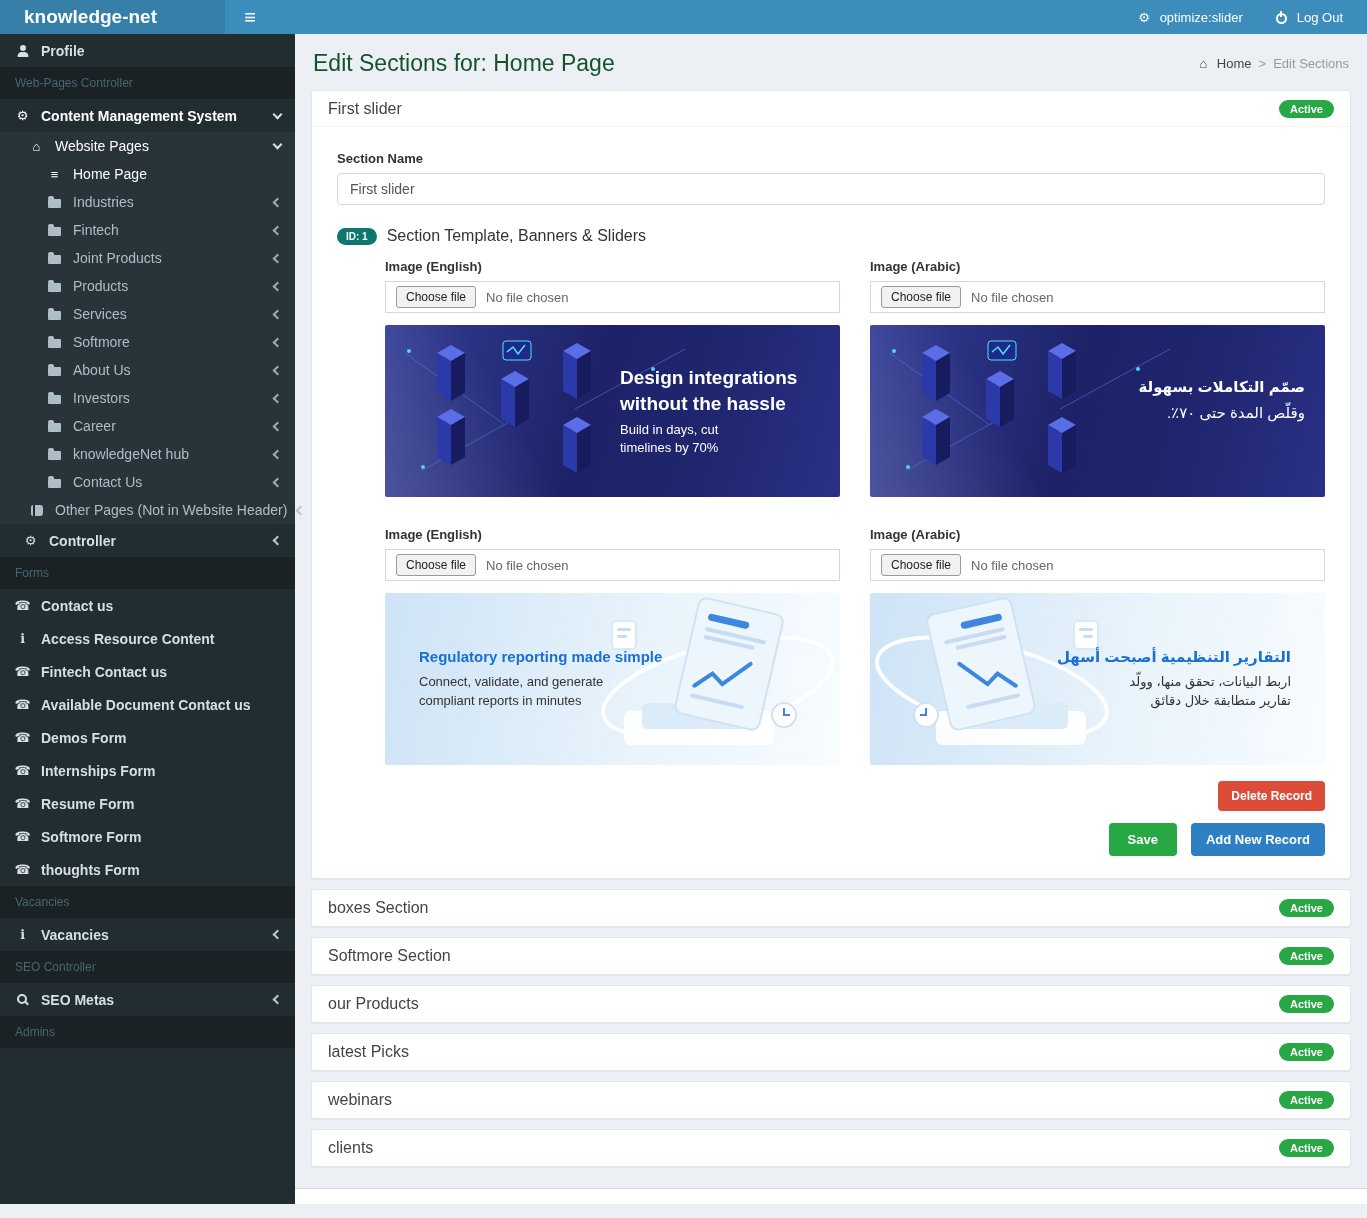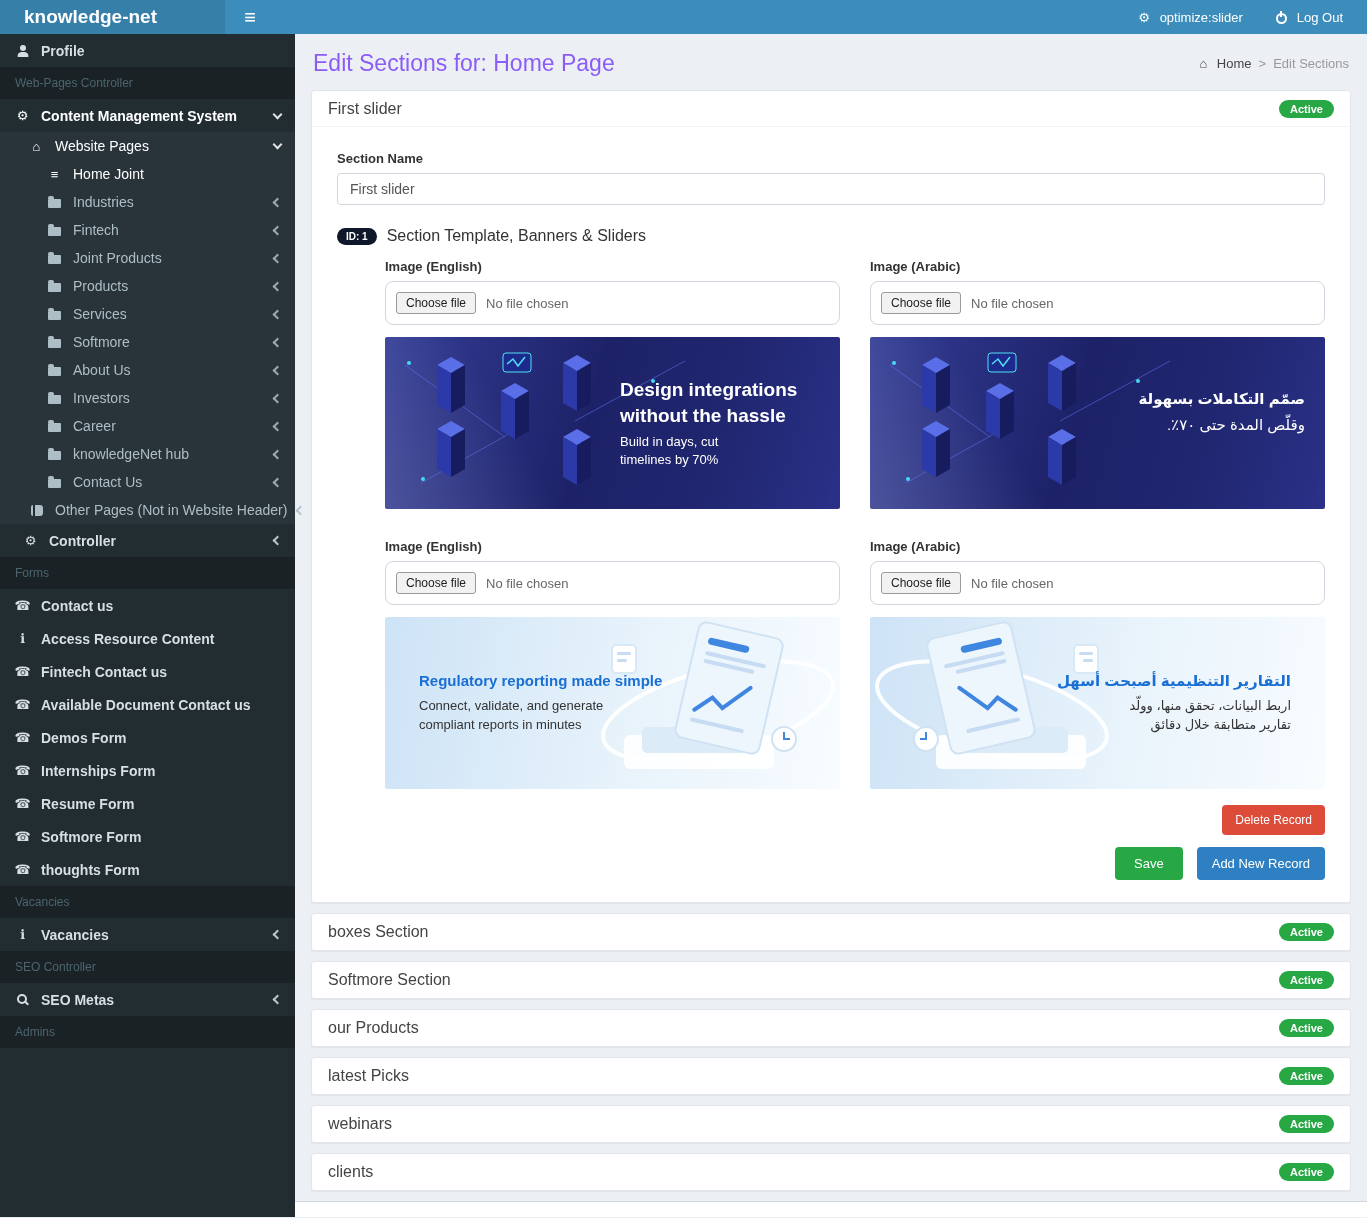--- a/index.html
+++ b/index.html
@@ -58,46 +58,46 @@
         border:2px solid currentColor; border-radius:50%; }
   .icon-search::after { content:''; position:absolute; width:5px; height:2px; background:currentColor;
         transform:rotate(45deg); left:8px; top:9px; }
   .icon-power { position:relative; width:13px; height:13px; }
   .icon-power::before { content:''; position:absolute; inset:2px 1px 0 1px; border:2px solid currentColor; border-radius:50%; }
   .icon-power::after { content:''; position:absolute; left:50%; top:0; transform:translateX(-50%);
         width:2px; height:6px; background:currentColor; }
 
   
   .content-header { display:flex; justify-content:space-between; align-items:center; padding:16px 18px 13px; }
-  .page-title { font-size:23px; font-weight:500; color:#8b5cf6; }
+  .page-title { font-size:23px; font-weight:500; color:#14532d; }
   .breadcrumb { display:flex; align-items:center; gap:7px; font-size:13px; color:#444; }
   .breadcrumb .crumb-home { display:flex; align-items:center; gap:5px; cursor:pointer; }
   .breadcrumb .sep, .breadcrumb .current { color:#999; }
 
   
   .box { background:#fff; border:1px solid #e2e6ea; border-radius:3px; margin:0 16px 10px;
          box-shadow:0 1px 1px rgba(0,0,0,.05); }
   .box-header { display:flex; justify-content:space-between; align-items:center; padding:8px 16px; min-height:36px; }
   .box-title { font-size:16px; color:#444; }
   .badge-active { background:#28a745; color:#fff; font-size:11px; font-weight:bold;
                   padding:3px 11px; border-radius:10px; }
   .main-box .box-header { border-bottom:1px solid #f4f4f4; }
   .box-body { padding:12px 25px 22px; }
 
   .form-label { font-weight:bold; font-size:13px; color:#333; margin:12px 0 7px; }
   .text-input { width:100%; height:32px; border:1px solid #d2d6de; border-radius:4px;
                 padding:5px 12px; font-size:14px; color:#555; font-family:inherit; background:#fff; }
 
   .template-row { display:flex; align-items:center; gap:10px; margin:22px 0 2px; }
-  .badge-id { background:#0f172a; color:#fff; font-size:10px; font-weight:bold;
+  .badge-id { background:#0f766e; color:#fff; font-size:10px; font-weight:bold;
               padding:3px 9px; border-radius:9px; }
   .template-title { font-size:16px; color:#333; }
 
   .img-grid { display:grid; grid-template-columns:1fr 1fr; column-gap:30px; row-gap:18px;margin-left:48px; }
-  .file-box { border:1px solid #d2d6de; border-radius:8px; height:44px;
+  .file-box { border:1px solid #d2d6de; border-radius:0; height:32px;
               display:flex; align-items:center; gap:10px; padding:0 10px; background:#fff; }
   .file-btn { border:1px solid #9a9a9a; background:#f2f2f2; border-radius:3px; font-size:12px;
               padding:3px 9px; color:#222; cursor:pointer; font-family:inherit; }
   .file-text { font-size:13px; color:#666; }
 
   
   .slide { margin-top:12px; height:172px; border-radius:2px; position:relative; overflow:hidden; }
   .slide.dark { background:linear-gradient(105deg,#343d96 0%,#1d2268 45%,#20266f 72%,#2a3187 100%); }
   .slide.dark::before { content:''; position:absolute; inset:0;
       background:linear-gradient(60deg,rgba(255,255,255,.14),transparent 32%); }
@@ -112,21 +112,21 @@
   .dark .slide-text.ar { width:230px; top:52px; text-align:right; }
   .dark .slide-text.ar .h { font-size:15px; }
   .dark .slide-text.ar .b { font-size:15px; }
 
   .light .slide-text { position:absolute; left:34px; top:54px; }
   .light .slide-text .h { color:#1a6fd4; font-weight:bold; font-size:15px; line-height:1.35; white-space:pre-line; }
   .light .slide-text .b { color:#333; font-size:13px; margin-top:6px; line-height:1.45; white-space:pre-line; }
   .light.mirror .slide-text { left:auto; right:34px; text-align:right; }
 
   
-  .btn { border:none; border-radius:4px; color:#fff; font-weight:normal; cursor:pointer; font-family:inherit; }
+  .btn { border:none; border-radius:4px; color:#fff; font-weight:bold; cursor:pointer; font-family:inherit; }
   .row-delete { display:flex; justify-content:flex-end; margin-top:16px; }
   .btn-delete { background:#dd4b39; font-size:12px; padding:8px 13px; }
   .row-actions { display:flex; justify-content:flex-end; gap:14px; margin-top:12px; }
   .btn-save { background:#28a745; font-size:13px; padding:9px 19px; }
   .btn-add { background:#2f80c3; font-size:13px; padding:9px 15px; }
 
   .box.collapsed { cursor:pointer; }
   .box.collapsed .box-header { padding:7px 16px; }
 
   .main-footer { margin-top:auto; background:#fff; border-top:1px solid #d2d6de; height:16px; }
@@ -169,21 +169,21 @@
     </div>
 
     <div class="s-item lvl1 active">
       <span class="ic">⌂</span>
       <span>Website Pages</span>
       <span class="chev down"></span>
     </div>
 
     <div class="s-item lvl2 active">
       <span class="ic">≡</span>
-      <span>Home Joint</span>
+      <span>Home Page</span>
     </div>
     <div class="s-item lvl2">
       <span class="ic">
           <span class="icon-folder"></span>
         </span>
       <span>Industries</span>
       <span class="chev left"></span>
     </div>
     <div class="s-item lvl2">
       <span class="ic">

